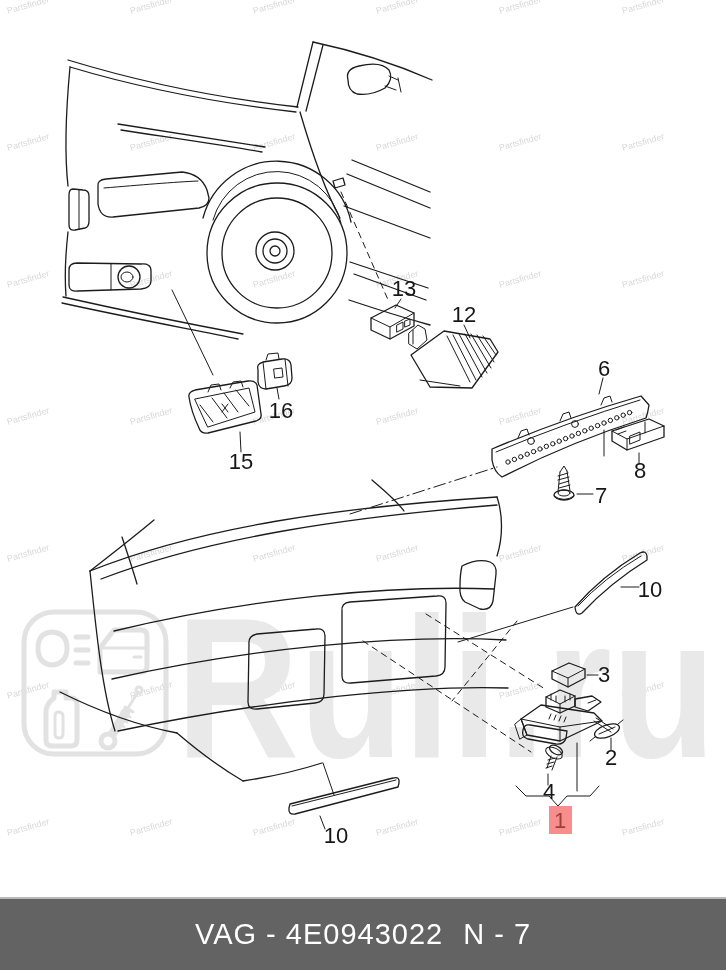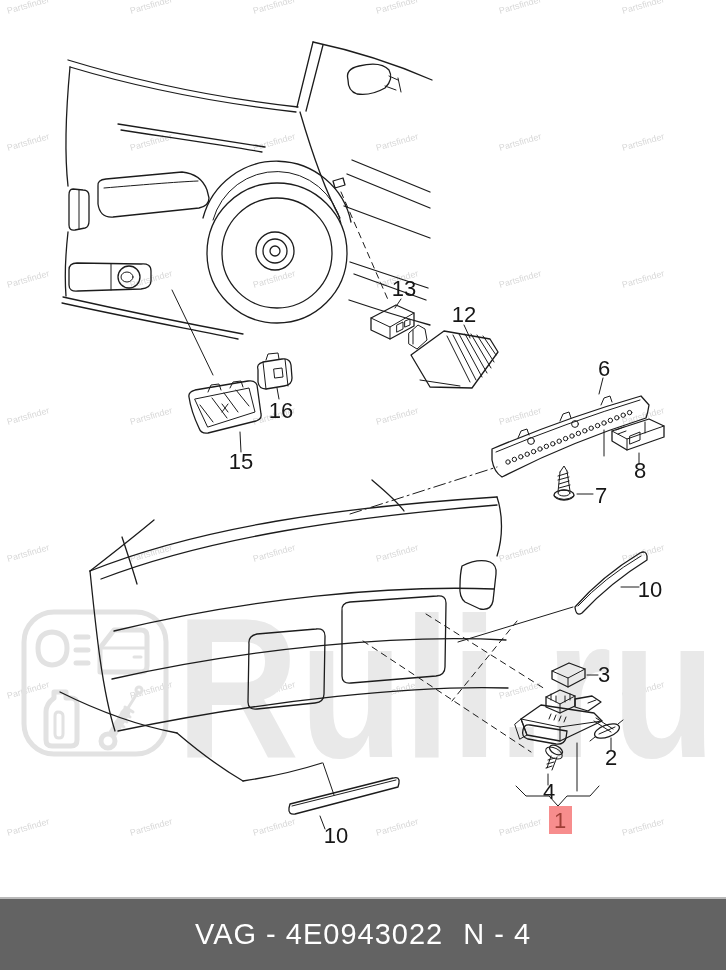--- a/index.html
+++ b/index.html
@@ -377,15 +377,15 @@
     <text class="plabel" x="336" y="843">10</text>
     <text class="plabel" x="464" y="322">12</text>
     <text class="plabel" x="404" y="296">13</text>
     <text class="plabel" x="241" y="469">15</text>
     <text class="plabel" x="281" y="418">16</text>
   </g>
 </svg>
 
   <div class="footer">
     <span>VAG - 4E0943022</span>
-    <span>N - 4</span>
+    <span>N - 7</span>
   </div>
 </div>
 
 </body></html>

